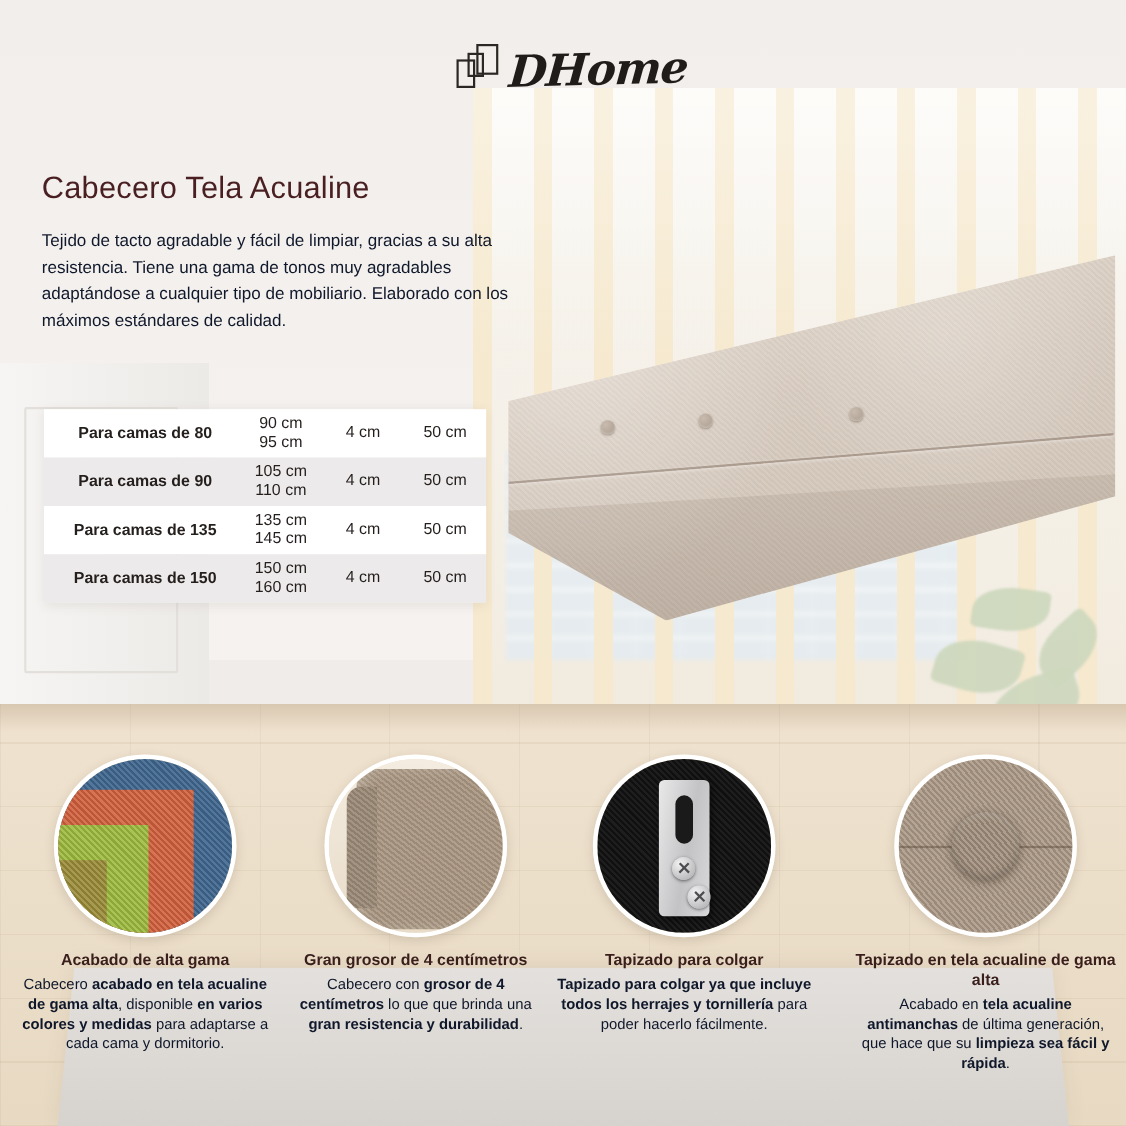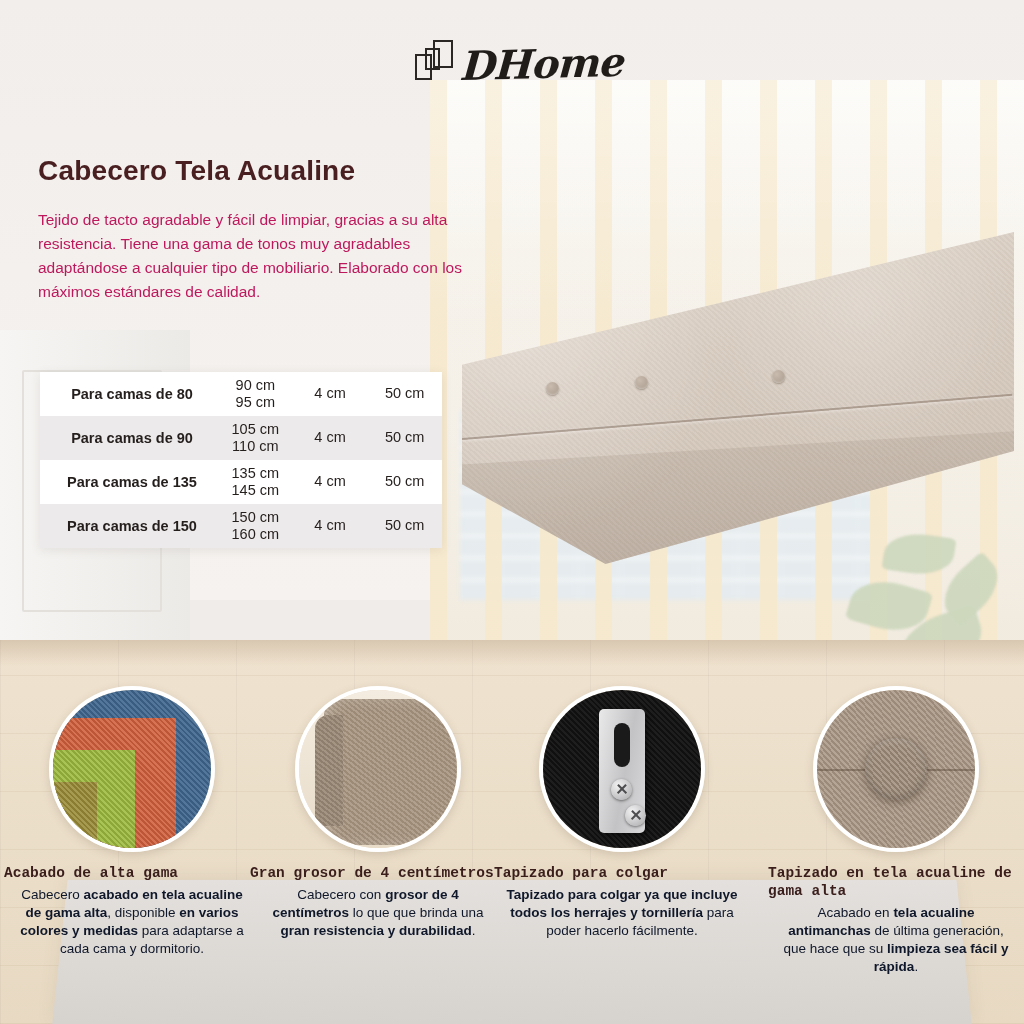--- a/index.html
+++ b/index.html
@@ -101,25 +101,25 @@
   .lm3{ left:18px; top:0px;  width:20px; height:28px; }
   .logo-text{
     font-family:"DejaVu Serif", serif;
     font-size:40px; font-style:italic; font-weight:700; color:#1f1c1a;
     letter-spacing:-1px; transform: skewX(-6deg) rotate(-1.5deg);
   }
 
   
   .title{
     position:absolute; left:38px; top:155px;
-    font-size:28px; font-weight:700; color:#4a1f21; letter-spacing:.2px;
+    font-size:28px; font-weight:400; color:#4a1f21; letter-spacing:.2px;
   }
   .desc{
     position:absolute; left:38px; top:208px; width:432px;
-    font-size:15.5px; line-height:1.55; color:#be185d;
+    font-size:15.5px; line-height:1.55; color:#0f172a;
   }
 
   
   .table-wrap{
     position:absolute; left:40px; top:372px; width:402px;
     box-shadow: 0 2px 10px rgba(90,70,60,.10);
   }
   .t-head{ display:flex; }
   .t-head .spacer{ flex:0 0 178px; }
   .t-head .hcells{
@@ -253,22 +253,22 @@
     background-image: repeating-linear-gradient(48deg, rgba(255,255,255,.14) 0 2px, rgba(0,0,0,.08) 2px 4px); }
   .c4-seam{ position:absolute; left:0; right:0; top:50%; height:2px; background:rgba(80,62,48,.40); }
   .c4-btn{
     position:absolute; left:50%; top:50%; width:62px; height:62px; margin:-31px 0 0 -31px;
     border-radius:50%; background:#9d8b79;
     background-image: repeating-linear-gradient(48deg, rgba(255,255,255,.16) 0 2px, rgba(0,0,0,.09) 2px 4px);
     box-shadow: 0 2px 8px rgba(60,46,34,.45), inset 0 -3px 8px rgba(0,0,0,.20), inset 0 3px 7px rgba(255,255,255,.18);
   }
 
   .f-title{
-    margin-top:12px; text-align:left;
-    font-size:14.5px; font-weight:700; color:#3a1e1c; line-height:1.25;font-family:Liberation Mono, monospace;
+    margin-top:12px; text-align:center;
+    font-size:14.5px; font-weight:700; color:#3a1e1c; line-height:1.25;
   }
   .f-body{
     margin-top:4px; text-align:center; padding:0 10px;
     font-size:13.5px; line-height:1.34; color:#0f172a;
   }
   .f-body b{ font-weight:700; }
 </style>
 </head>
 <body>
 

